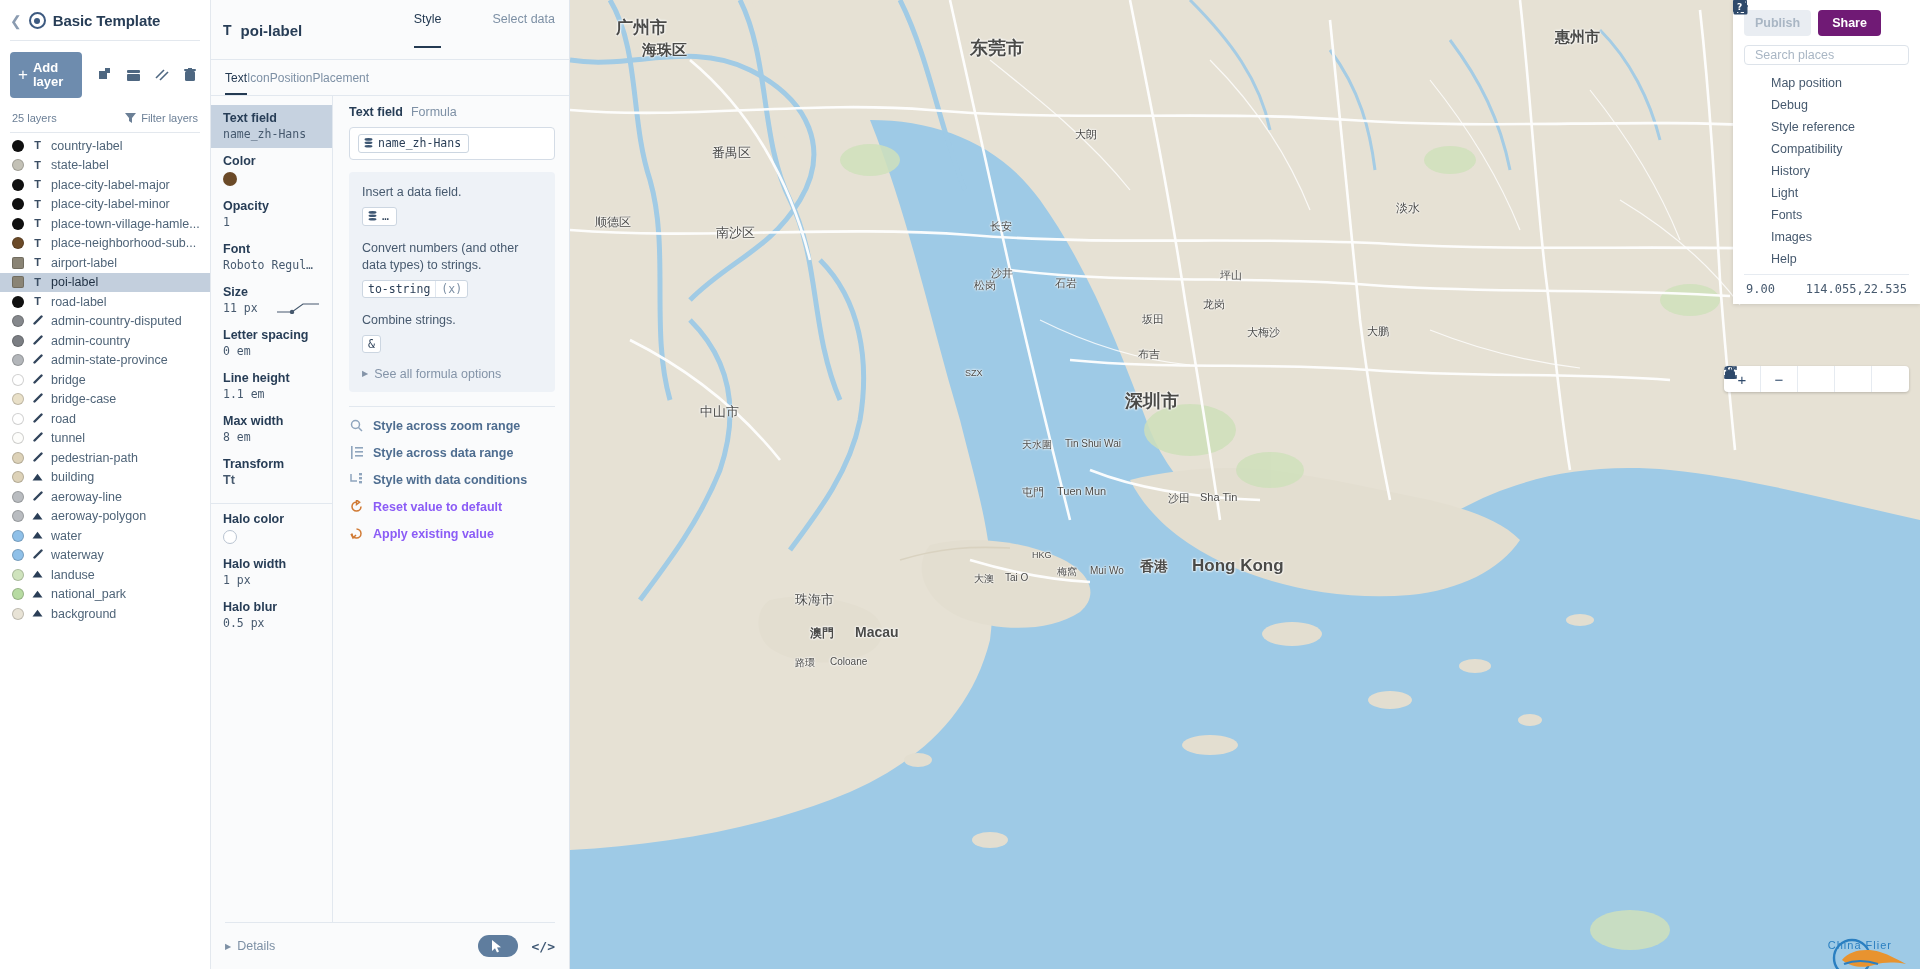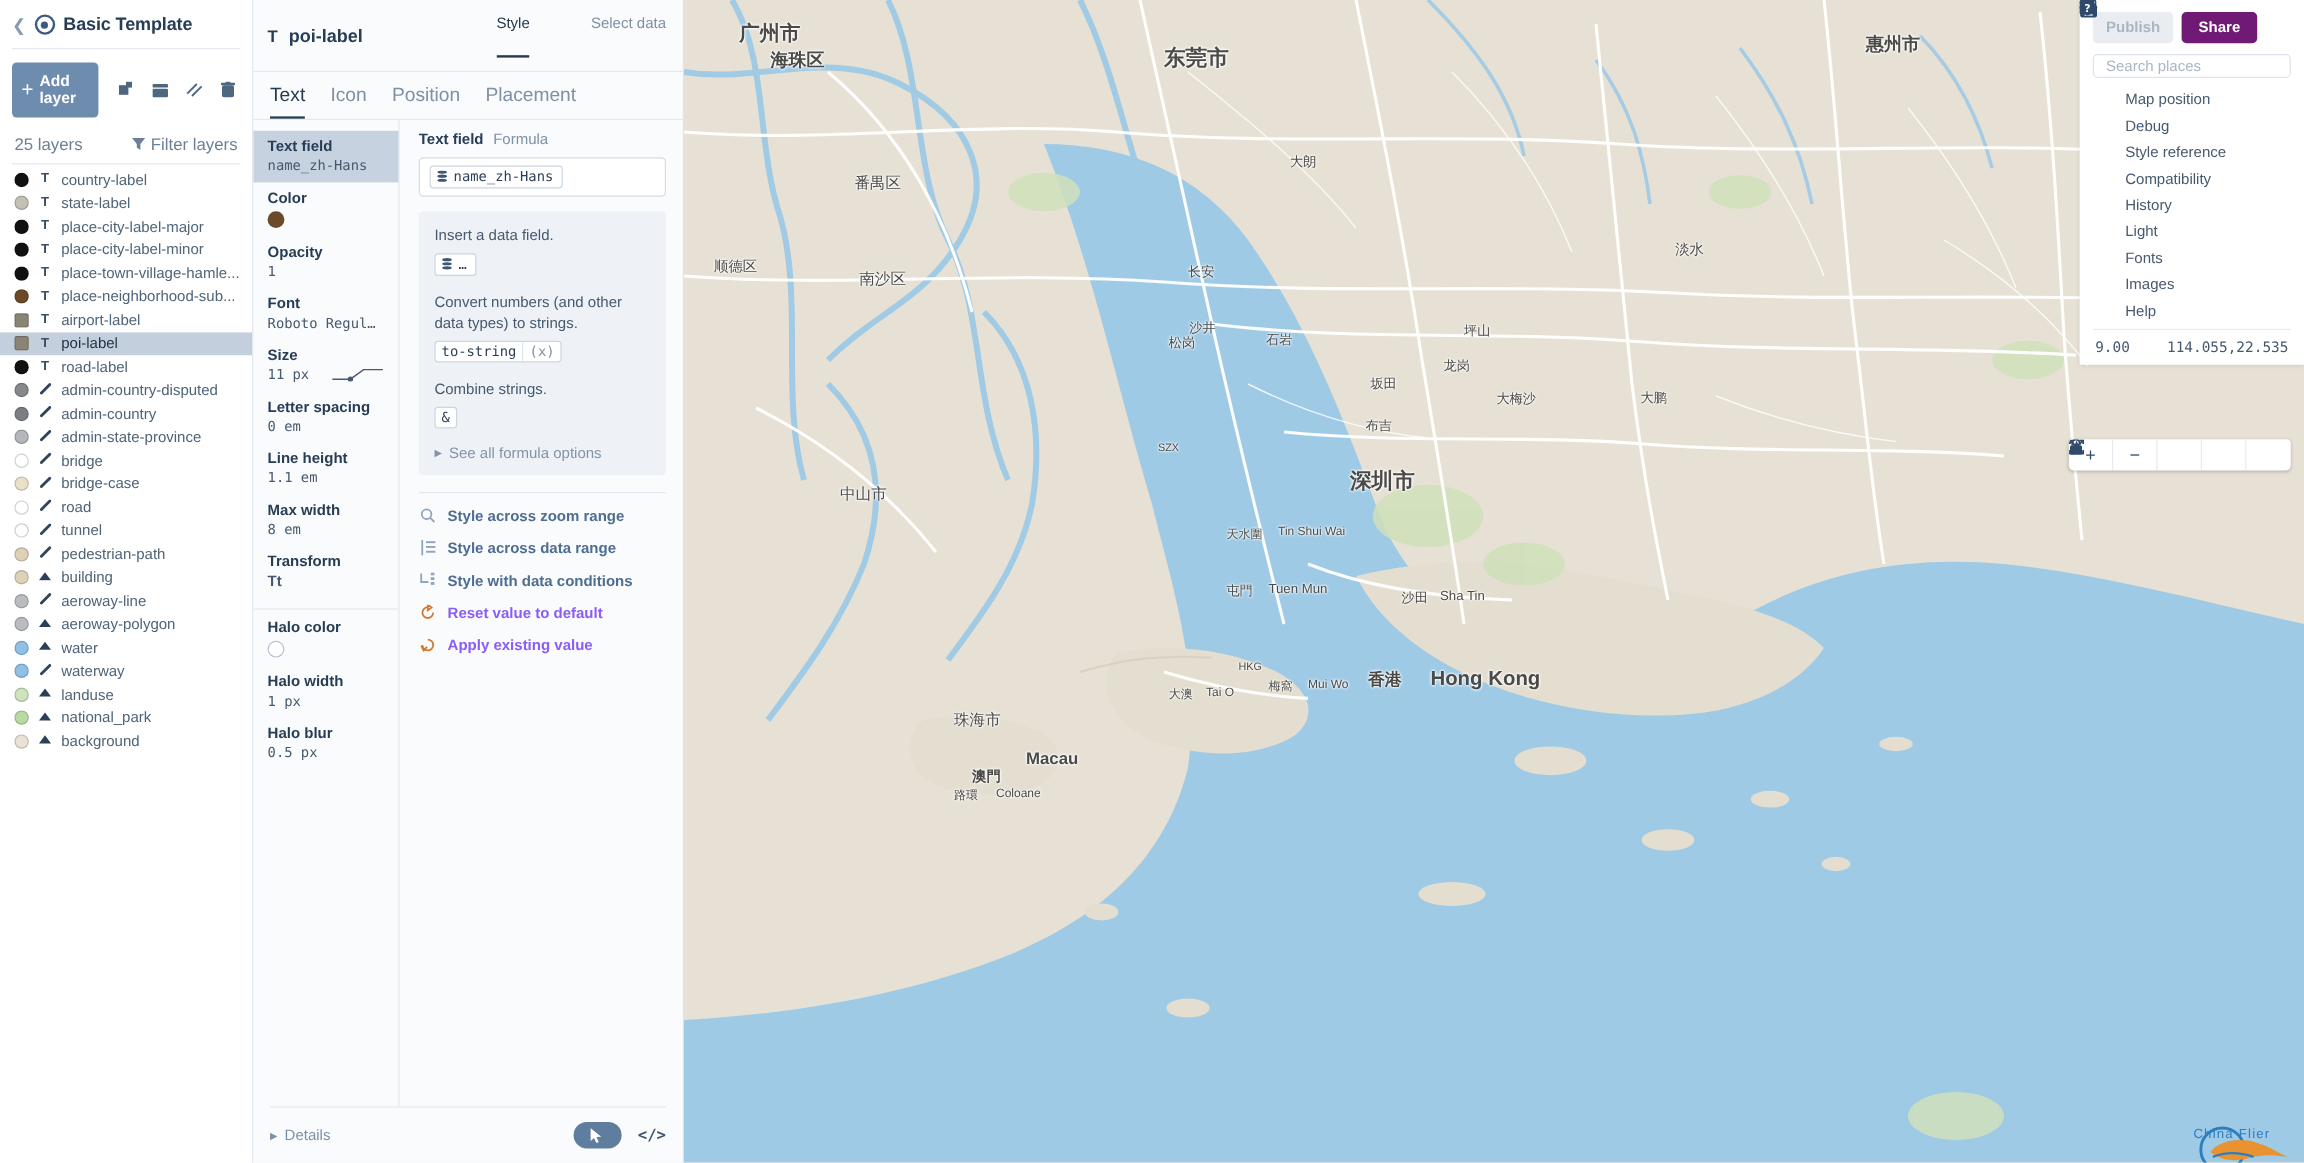--- a/index.html
+++ b/index.html
@@ -35,21 +35,21 @@
     padding:0 8px; font-weight:bold; font-size:13px; cursor:pointer;
     line-height:1.05;
   }
   .add-layer-btn .plus { font-size:17px; font-weight:normal; }
   .add-layer-btn .lbl { text-align:left; }
   .tool-icons { display:flex; gap:14px; margin-left:17px; align-items:center; }
   .tool-icons svg { cursor:pointer; }
 
   .layers-meta {
     display:flex; justify-content:space-between; align-items:center;
-    padding:6px 12px 8px 12px; color:#6b7f96; font-size:14px;
+    padding:6px 12px 8px 12px; color:#6b7f96; font-size:11px;
   }
   .filter-layers { display:flex; align-items:center; gap:5px; cursor:pointer; color:#6b7f96; }
 
   .layer-list { padding-top:3px; }
   .layer-row {
     display:flex; align-items:center; gap:8px; height:19.5px;
     padding:0 10px 0 12px; cursor:pointer; font-size:12.5px; color:#4f6478;
   }
   .layer-row.selected { background:#c3cfdd; color:#1e2f42; }
   .swatch { width:12px; height:12px; border-radius:50%; flex:0 0 12px; border:1px solid rgba(0,0,0,.18); }
@@ -64,21 +64,21 @@
     display:flex; flex-direction:column;
   }
   .c-head { display:flex; align-items:center; padding:12px 14px 11px 12px; }
   .c-head .t-glyph { font-weight:bold; font-size:14px; margin-right:9px; color:#273d56; }
   .c-head .layer-title { font-weight:bold; font-size:15px; flex:1; }
   .c-tabs-right { display:flex; gap:14px; font-size:12.5px; }
   .c-tabs-right .tab { color:#7d90a5; cursor:pointer; padding-bottom:20px;margin-left:37px; }
   .c-tabs-right .tab.active { color:#243a52; border-bottom:2px solid #243a52; }
   .c-sep { height:1px; background:#e2e8ef; }
 
-  .c-tabs { display:flex; gap:21px; padding:11px 14px 0 14px; font-size:16px; }
+  .c-tabs { display:flex; gap:0; padding:11px 14px 0 14px; font-size:12px; }
   .c-tabs .tab { color:#7d90a5; cursor:pointer; padding-bottom:8px; }
   .c-tabs .tab.active { color:#243a52; border-bottom:2px solid #243a52; }
 
   .c-body { display:flex; flex:1; min-height:0; }
   .prop-col { width:122px; flex:0 0 122px; border-right:1px solid #e2e8ef; padding-top:9px; }
   .prop {
     padding:6px 10px 7px 12px;
   }
   .prop.active { background:#c6d2e0; }
   .prop .k { font-weight:bold; font-size:12.5px; color:#273d56; }
@@ -685,21 +685,21 @@
       </g>
     </svg>
     <div id="map-labels">
         <span class="maplbl" style="left: 46px; top: 16px; font-size: 17px; font-weight: bold;">广州市</span>
         <span class="maplbl" style="left: 52px; top: 41px; font-size: 15px; font-weight: bold; margin-left: 20px;">海珠区</span>
         <span class="maplbl" style="left: 400px; top: 36px; font-size: 18px; font-weight: bold;">东莞市</span>
         <span class="maplbl" style="left: 555px; top: 389px; font-size: 18px; font-weight: bold;">深圳市</span>
         <span class="maplbl" style="left: 622px; top: 556px; font-size: 17px; font-weight: bold;">Hong Kong</span>
         <span class="maplbl" style="left: 570px; top: 558px; font-size: 14px; font-weight: bold;">香港</span>
         <span class="maplbl" style="left: 285px; top: 624px; font-size: 14px; font-weight: bold;">Macau</span>
-        <span class="maplbl" style="left: 240px; top: 639px; font-size: 12px; font-weight: bold;">澳門</span>
+        <span class="maplbl" style="left: 240px; top: 625px; font-size: 12px; font-weight: bold;">澳門</span>
         <span class="maplbl" style="left: 985px; top: 28px; font-size: 15px; font-weight: bold;">惠州市</span>
         <span class="maplbl" style="left: 142px; top: 144px; font-size: 13px; font-weight: normal;">番禺区</span>
         <span class="maplbl" style="left: 146px; top: 224px; font-size: 13px; font-weight: normal;">南沙区</span>
         <span class="maplbl" style="left: 130px; top: 403px; font-size: 13px; font-weight: normal;">中山市</span>
         <span class="maplbl" style="left: 225px; top: 591px; font-size: 13px; font-weight: normal;">珠海市</span>
         <span class="maplbl" style="left: 25px; top: 214px; font-size: 12px; font-weight: normal;">顺德区</span>
         <span class="maplbl" style="left: 505px; top: 127px; font-size: 11px; font-weight: normal;">大朗</span>
         <span class="maplbl" style="left: 420px; top: 219px; font-size: 11px; font-weight: normal;">长安</span>
         <span class="maplbl" style="left: 421px; top: 266px; font-size: 11px; font-weight: normal;">沙井</span>
         <span class="maplbl" style="left: 404px; top: 254px; font-size: 11px; font-weight: normal; margin-top: 24px;">松岗</span>

